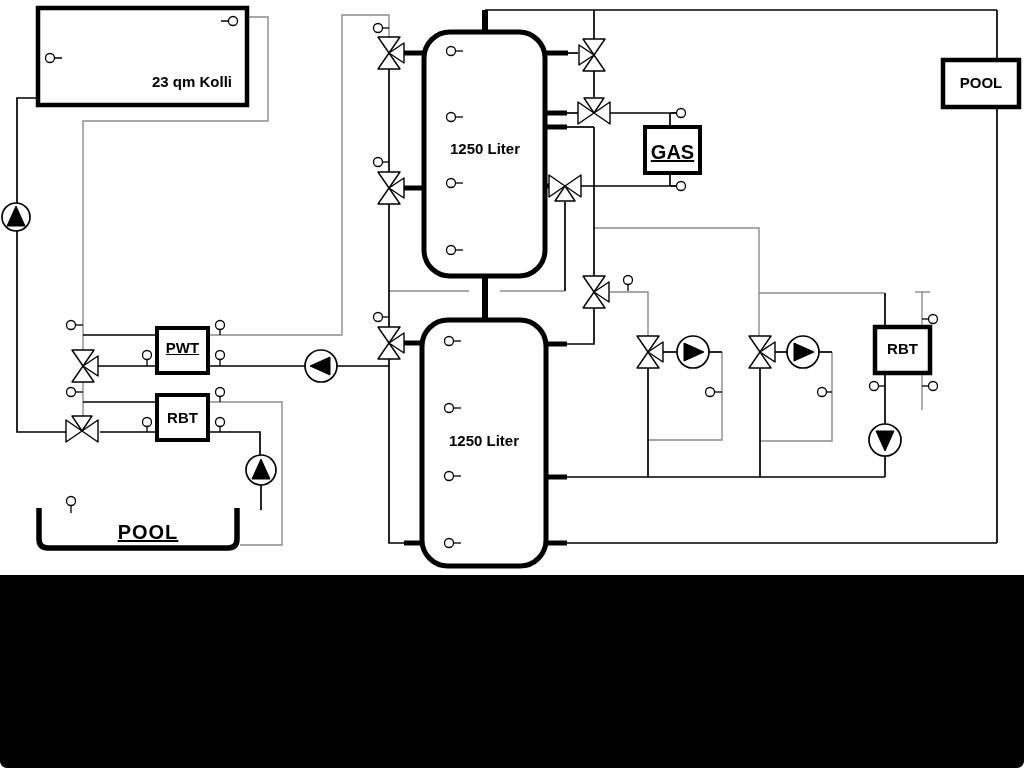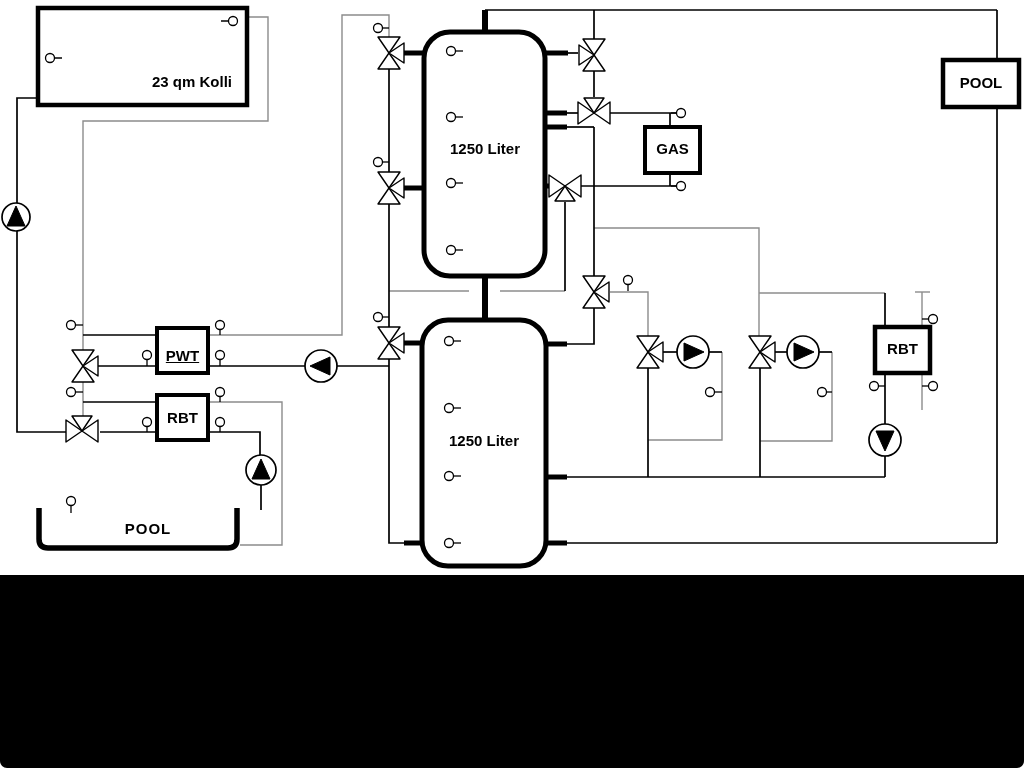--- a/index.html
+++ b/index.html
@@ -1,21 +1,21 @@
 <!DOCTYPE html>
 <html><head>
 <meta charset="utf-8">
 <style>
   html,body{margin:0;padding:0;background:#fff;}
   #stage{position:relative;width:1024px;height:768px;background:#ffffff;overflow:hidden;
          font-family:"Liberation Sans", sans-serif;border-radius:7px;}
   #schematic{position:absolute;left:0;top:0;}
   .lbl{position:absolute;color:#000;font-weight:bold;font-size:15px;text-align:center;
        line-height:1.1;white-space:nowrap;}
-  .lbl.big{font-size:15px;}
+  .lbl.big{font-size:20px;text-decoration:underline;}
   #bottom-band{position:absolute;left:0;top:575px;width:1024px;height:193px;background:#000;}
 </style>
 </head>
 <body>
 
 <div id="stage">
 
   <svg id="schematic" width="1024" height="768" viewBox="0 0 1024 768">
     <g id="gray-lines" fill="none" stroke="#8c8c8c" stroke-width="1.4">
       <polyline points="247,17 268,17 268,121 83,121 83,350"></polyline>
@@ -305,19 +305,19 @@
           <circle cx="933" cy="386" r="4.5" fill="#ffffff" stroke="#000000" stroke-width="1.3"></circle>
         </g>
       </g>
   </svg>
 
   <div class="lbl" style="left:140px;top:74px;width:104px;">23 qm Kolli</div>
   <div class="lbl" style="left:435px;top:141px;width:100px;">1250 Liter</div>
   <div class="lbl" style="left:434px;top:433px;width:100px;">1250 Liter</div>
   <div class="lbl big" style="left:645px;top:141px;width:55px;">GAS</div>
   <div class="lbl" style="left:943px;top:75px;width:76px;">POOL</div>
-  <div class="lbl" style="left:157px;top:348px;width:51px;text-decoration:underline;">PWT</div>
+  <div class="lbl" style="left:157px;top:340px;width:51px;text-decoration:underline;">PWT</div>
   <div class="lbl" style="left:157px;top:410px;width:51px;">RBT</div>
   <div class="lbl" style="left:875px;top:341px;width:55px;">RBT</div>
   <div class="lbl big" style="left:108px;top:521px;width:80px;letter-spacing:1px;">POOL</div>
 
   <div id="bottom-band"></div>
 </div>
 
 </body></html>

